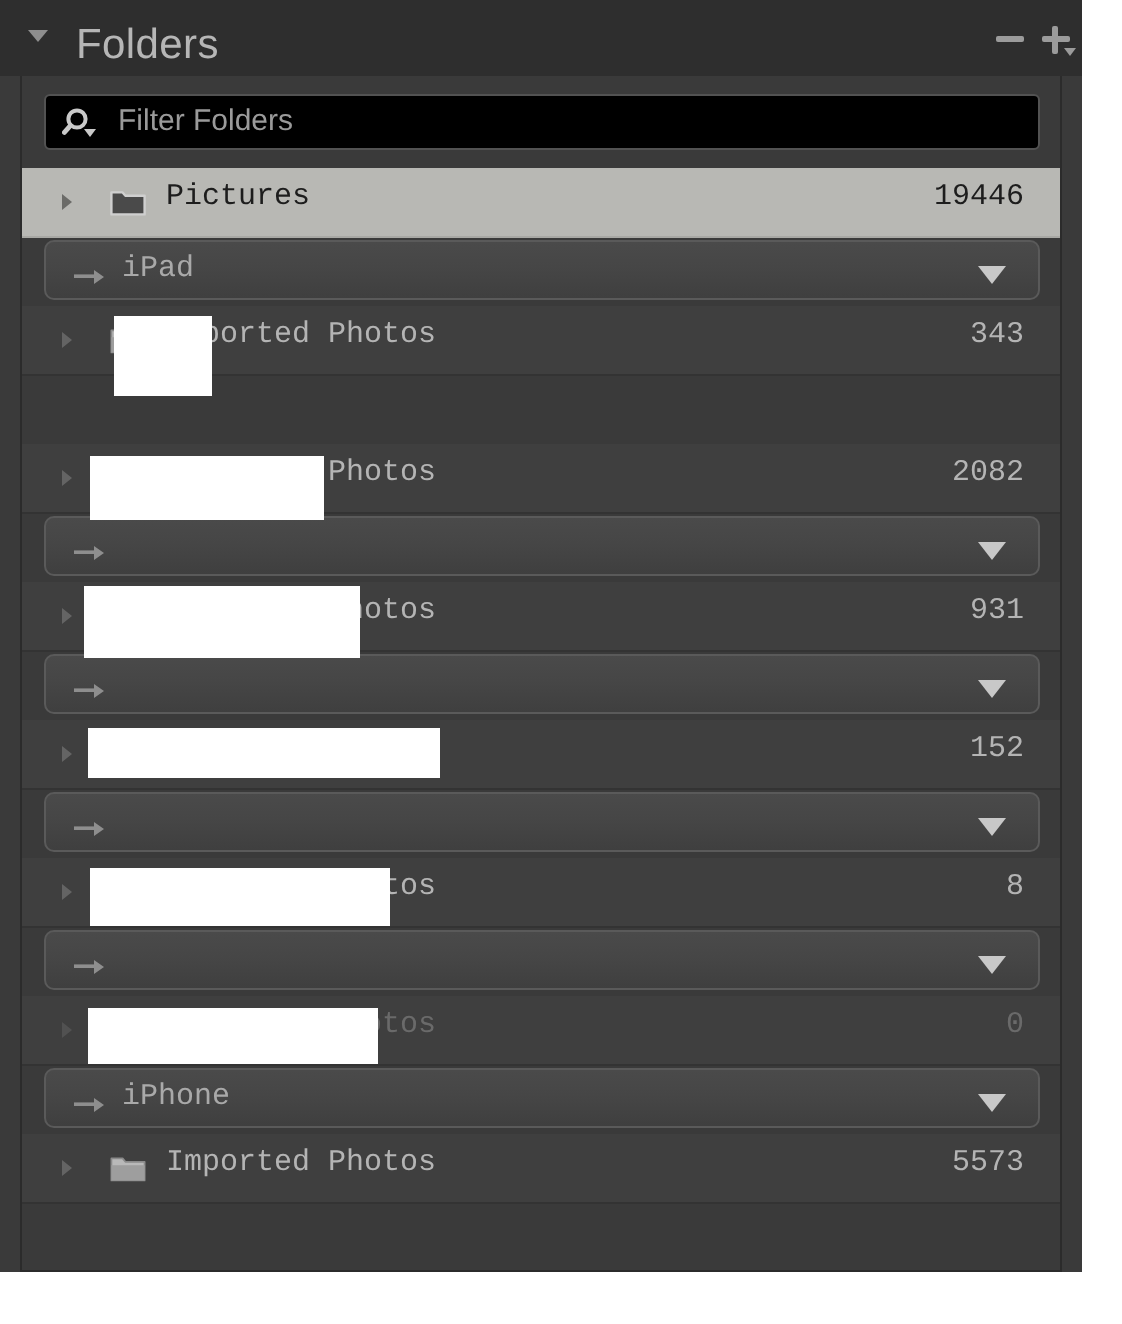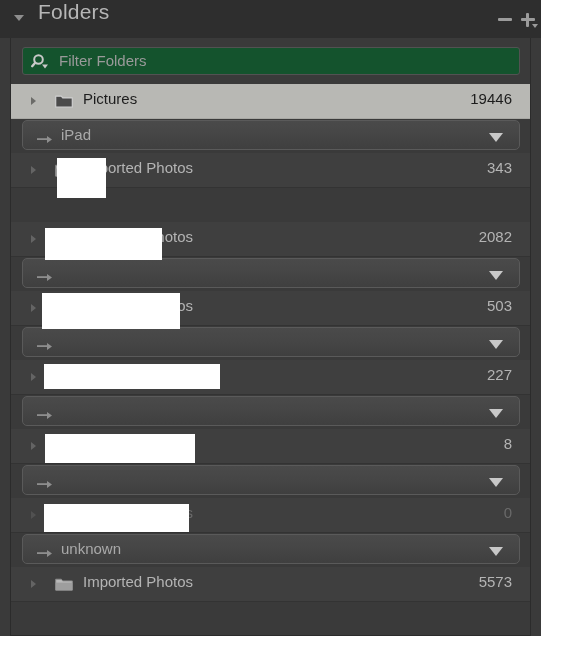--- a/index.html
+++ b/index.html
@@ -36,21 +36,21 @@
   #panel-header .disclosure-tri {
     position: absolute;
     left: 14px; top: 15px;
     width: 0; height: 0;
     border-left: 5px solid transparent;
     border-right: 5px solid transparent;
     border-top: 6px solid #8e8e8e;
   }
   #panel-title {
     position: absolute;
-    left: 38px; top: 0;
+    left: 38px; top: 11px;
     font-size: 21px;
     color: #b6b6b6;
     letter-spacing: .2px;
     white-space: nowrap;
   }
   .hdr-btn {
     position: absolute;
     top: 10px;
     width: 18px; height: 18px;
   }
@@ -98,21 +98,21 @@
     border-bottom: 1px solid #2b2b2b;
     box-sizing: border-box;
   }
 
   
   #filter-bar {
     position: absolute;
     left: 11px; top: 9px;
     width: 498px;
     height: 28px;
-    background: #14532d;
+    background: #000000;
     border: 1px solid #525252;
     border-radius: 3px;
     box-sizing: border-box;
   }
   #filter-icon {
     position: absolute;
     left: 8px; top: 5px;
     width: 20px; height: 18px;
   }
   #filter-placeholder {
@@ -122,20 +122,21 @@
     color: #9a9a9a;
     white-space: nowrap;
   }
 
   
   #tree {
     position: absolute;
     left: 0; top: 46px;
     width: 519px;
     height: 550px;
+    font-family: Liberation Mono, monospace;
   }
 
   .row { position: absolute; left: 0; width: 519px; }
 
   
   .vol-row {
     height: 34px;
   }
   .vol-inner {
     position: absolute;
@@ -326,40 +327,40 @@
             <div class="vol-caret"></div>
           </div>
         </div>
         <div class="row folder-row lvl1" style="top: 207px;">
           <div class="twisty"></div>
           <div class="folder-icon"><svg width="18" height="14" viewBox="0 0 18 14">
               <path d="M0.7 2.2 H6.3 L7.7 3.9 H17.3 V13.2 H0.7 Z" fill="#b9b9b9" stroke="#8a8a8a" stroke-width="0.9" stroke-linejoin="round"></path>
               <path d="M0.7 5.6 H17.3 V13.2 H0.7 Z" fill="#9e9e9e"></path>
             </svg></div>
           <div class="folder-label">Imported Photos</div>
-          <div class="folder-count">503</div>
+          <div class="folder-count">931</div>
         </div>
         <div class="row vol-row" style="top: 241px;">
           <div class="vol-inner">
             <div class="vol-icon"><svg width="18" height="12" viewBox="0 0 18 12">
                 <path d="M2 7 H12 V4 L17 7.5 L12 11 V8 H2 Z" fill="#8e8e8e"></path>
                 <path d="M2 7 H12" stroke="#8e8e8e" stroke-width="1.6" fill="none"></path>
               </svg></div>
             <div class="vol-label"></div>
             <div class="vol-caret"></div>
           </div>
         </div>
         <div class="row folder-row lvl1" style="top: 276px;">
           <div class="twisty"></div>
           <div class="folder-icon"><svg width="18" height="14" viewBox="0 0 18 14">
               <path d="M0.7 2.2 H6.3 L7.7 3.9 H17.3 V13.2 H0.7 Z" fill="#b9b9b9" stroke="#8a8a8a" stroke-width="0.9" stroke-linejoin="round"></path>
               <path d="M0.7 5.6 H17.3 V13.2 H0.7 Z" fill="#9e9e9e"></path>
             </svg></div>
           <div class="folder-label">Imported Photos</div>
-          <div class="folder-count">227</div>
+          <div class="folder-count">152</div>
         </div>
         <div class="row vol-row" style="top: 310px;">
           <div class="vol-inner">
             <div class="vol-icon"><svg width="18" height="12" viewBox="0 0 18 12">
                 <path d="M2 7 H12 V4 L17 7.5 L12 11 V8 H2 Z" fill="#8e8e8e"></path>
                 <path d="M2 7 H12" stroke="#8e8e8e" stroke-width="1.6" fill="none"></path>
               </svg></div>
             <div class="vol-label"></div>
             <div class="vol-caret"></div>
           </div>
@@ -391,21 +392,21 @@
             </svg></div>
           <div class="folder-label">Imported Photos</div>
           <div class="folder-count">0</div>
         </div>
         <div class="row vol-row" style="top: 448px;">
           <div class="vol-inner">
             <div class="vol-icon"><svg width="18" height="12" viewBox="0 0 18 12">
                 <path d="M2 7 H12 V4 L17 7.5 L12 11 V8 H2 Z" fill="#8e8e8e"></path>
                 <path d="M2 7 H12" stroke="#8e8e8e" stroke-width="1.6" fill="none"></path>
               </svg></div>
-            <div class="vol-label">unknown</div>
+            <div class="vol-label">iPhone</div>
             <div class="vol-caret"></div>
           </div>
         </div>
         <div class="row folder-row lvl1" style="top: 483px;">
           <div class="twisty"></div>
           <div class="folder-icon"><svg width="18" height="14" viewBox="0 0 18 14">
               <path d="M0.7 2.2 H6.3 L7.7 3.9 H17.3 V13.2 H0.7 Z" fill="#b9b9b9" stroke="#8a8a8a" stroke-width="0.9" stroke-linejoin="round"></path>
               <path d="M0.7 5.6 H17.3 V13.2 H0.7 Z" fill="#9e9e9e"></path>
             </svg></div>
           <div class="folder-label">Imported Photos</div>

